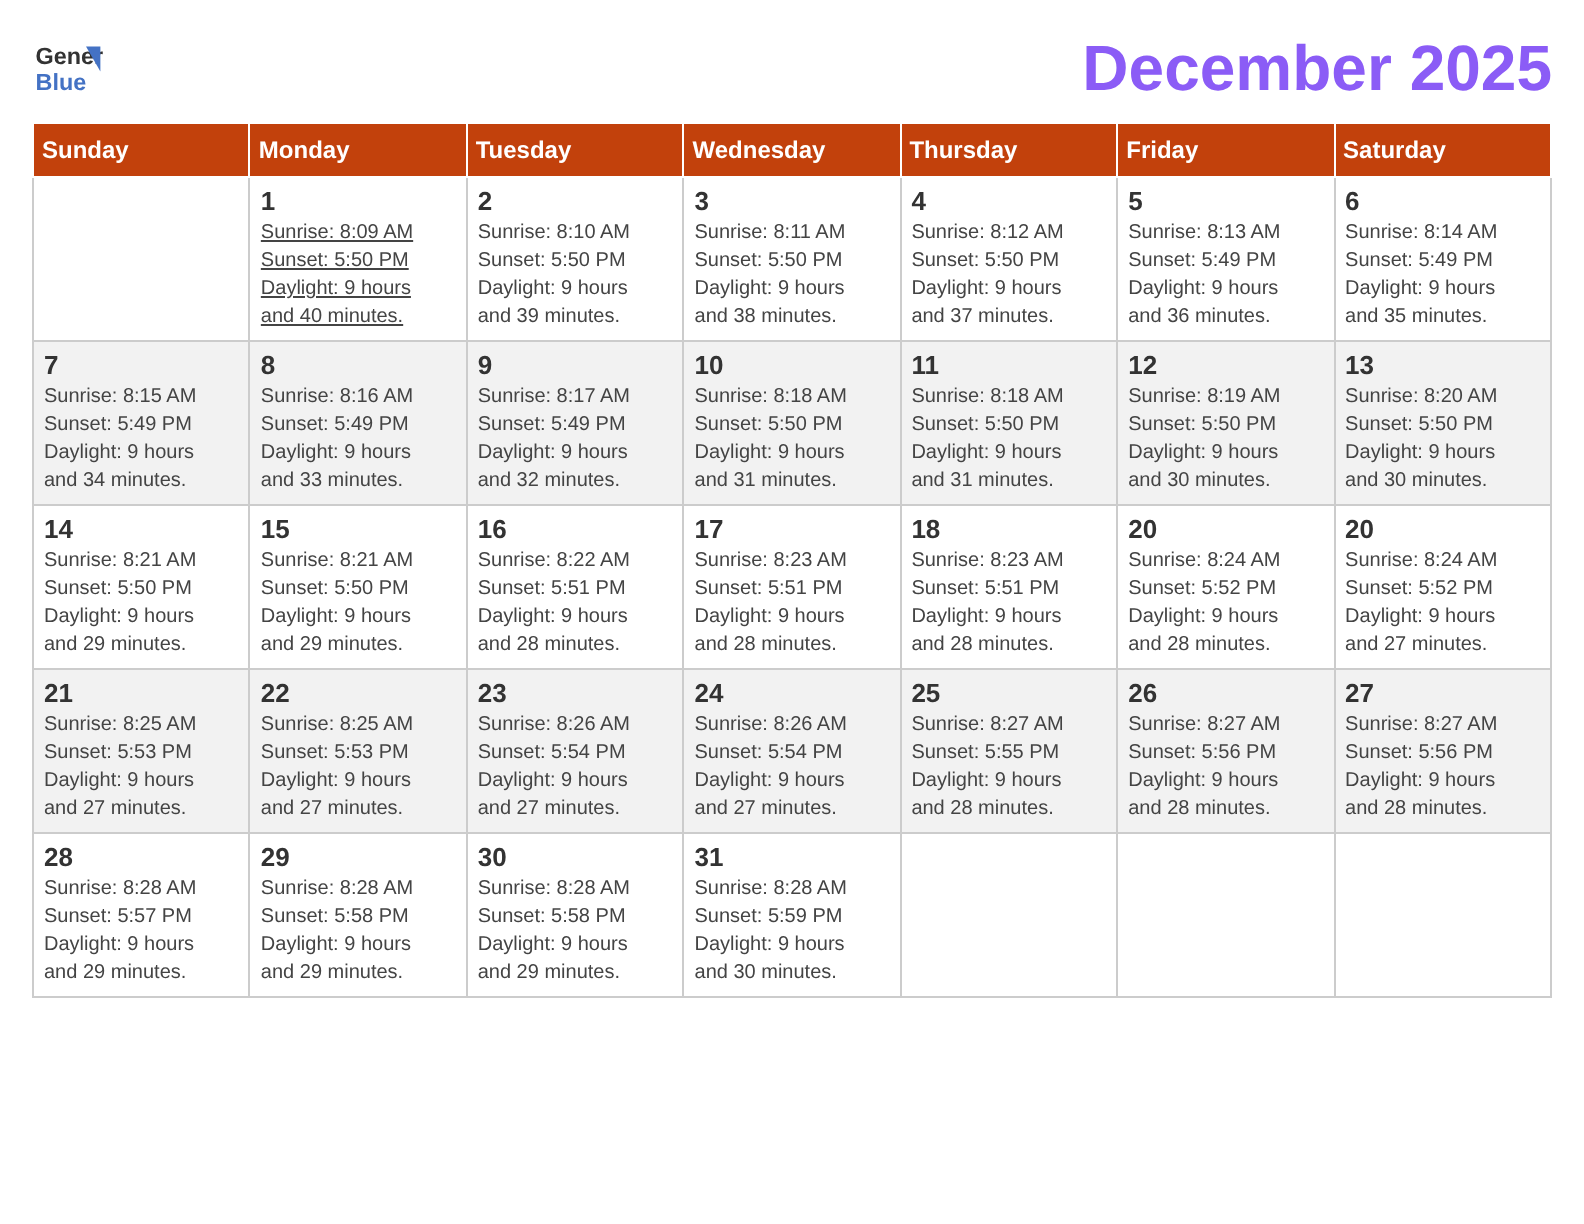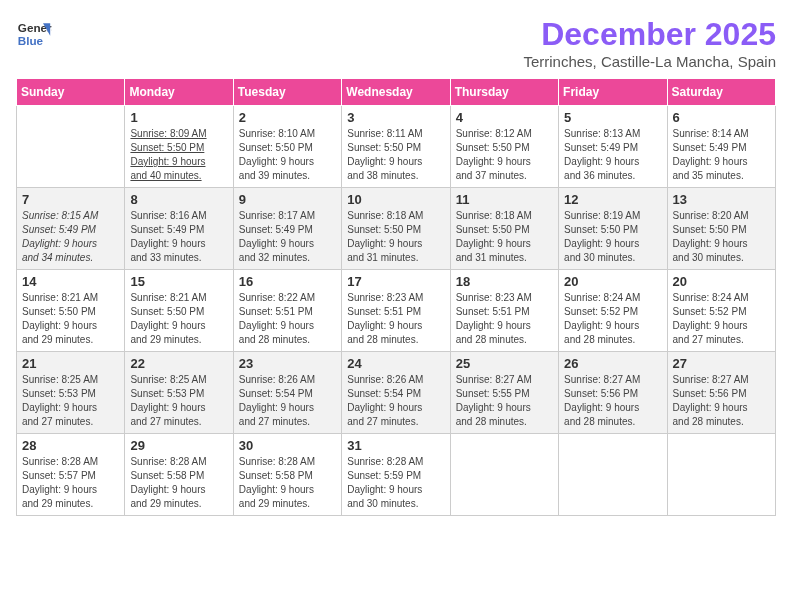--- a/index.html
+++ b/index.html
@@ -36,21 +36,21 @@
     .subtitle {
       font-size: 15px;
       color: #555;
     }
     table {
       width: 100%;
       border-collapse: collapse;
       table-layout: fixed;
     }
     thead tr th {
-      background: #ec4899;
+      background: #c2410c;
       color: #fff;
       font-size: 12px;
       font-weight: bold;
       padding: 6px 4px;
       text-align: left;
       border: 1px solid #fff;
     }
     tbody tr td {
       border: 1px solid #ccc;
       vertical-align: top;
@@ -83,21 +83,20 @@
 <div class="header">
   <div class="logo">
     <svg class="logo-icon" viewBox="0 0 40 40" xmlns="http://www.w3.org/2000/svg">
       <text x="2" y="18" font-size="13" font-weight="bold" fill="#333">General</text>
       <text x="2" y="32" font-size="13" font-weight="bold" fill="#4472c4">Blue</text>
       <polygon points="30,8 38,8 38,22" fill="#4472c4"></polygon>
     </svg>
   </div>
   <div class="title-block">
     <div class="month-title">December 2025</div>
-    <div class="subtitle">Terrinches, Castille-La Mancha, Spain</div>
   </div>
 </div>
 
 <table>
   <thead>
     <tr id="header-row">
     <th>Sunday</th>
         <th>Monday</th>
         <th>Tuesday</th>
         <th>Wednesday</th>
@@ -148,21 +147,21 @@
           <span class="day-number">6</span>
           <div class="day-info" style="white-space: pre-line;">Sunrise: 8:14 AM
 Sunset: 5:49 PM
 Daylight: 9 hours
 and 35 minutes.</div>
         </td>
       </tr>
       <tr>
         <td>
           <span class="day-number">7</span>
-          <div class="day-info" style="white-space: pre-line; font-style: italic;">Sunrise: 8:15 AM
+          <div class="day-info" style="white-space: pre-line;">Sunrise: 8:15 AM
 Sunset: 5:49 PM
 Daylight: 9 hours
 and 34 minutes.</div>
         </td>
         <td>
           <span class="day-number">8</span>
           <div class="day-info" style="white-space: pre-line;">Sunrise: 8:16 AM
 Sunset: 5:49 PM
 Daylight: 9 hours
 and 33 minutes.</div>

